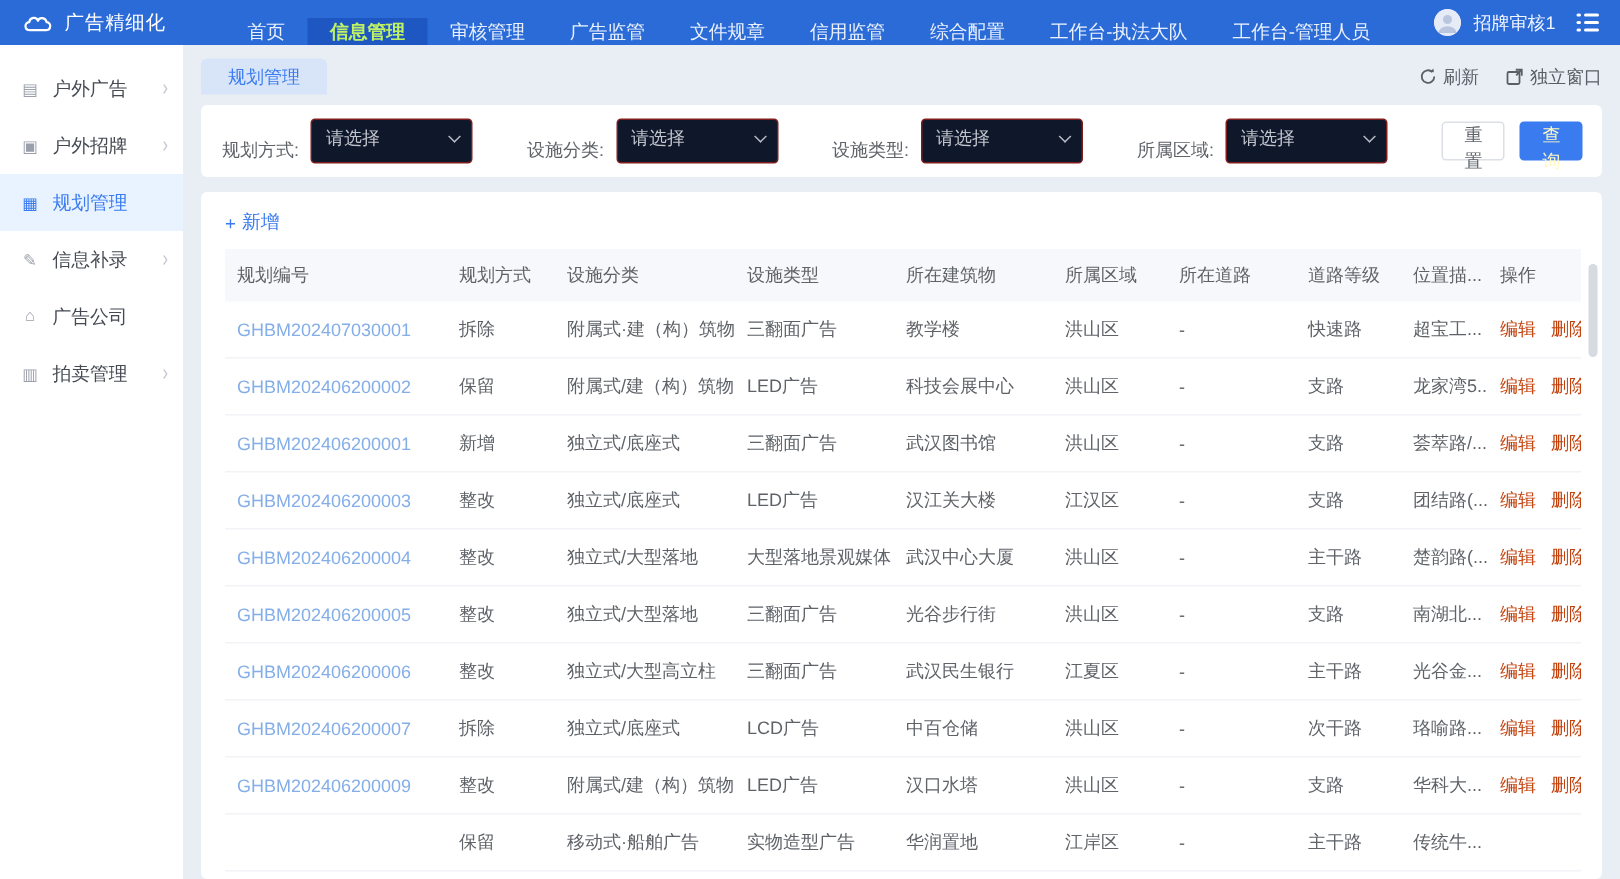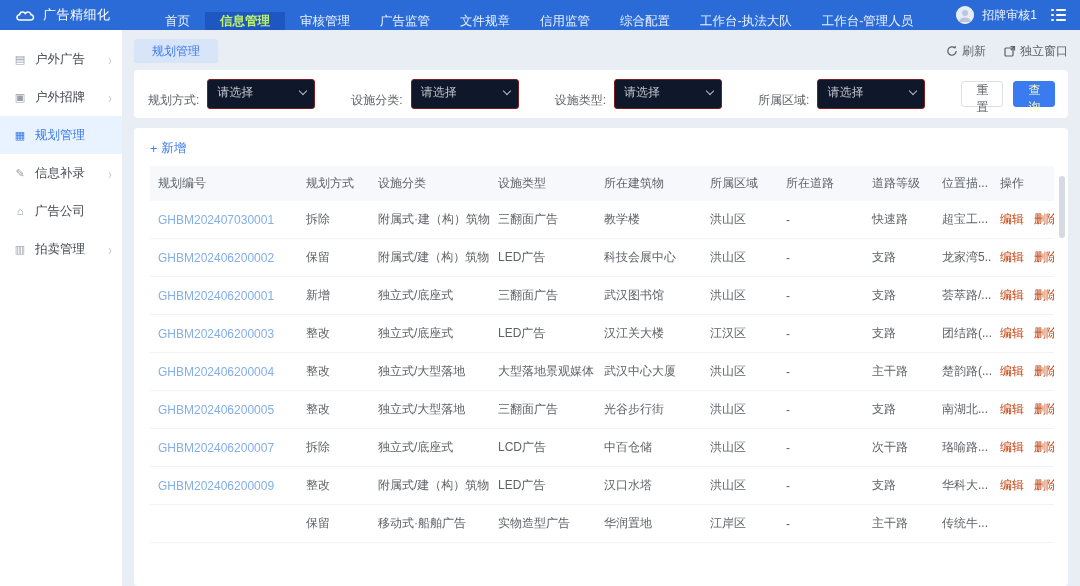--- a/index.html
+++ b/index.html
@@ -331,20 +331,34 @@
     <td>光谷步行街</td>
     <td>洪山区</td>
     <td>-</td>
     <td>支路</td>
     <td>南湖北...</td>
     <td>
       <a class="act">编辑</a><a class="act" style="margin-right:0">删除</a>
     </td>
   </tr>
             <tr>
+    <td><a class="id-link">GHBM202406200006</a></td>
+    <td>整改</td>
+    <td>独立式/大型高立柱</td>
+    <td>三翻面广告</td>
+    <td>武汉民生银行</td>
+    <td>江夏区</td>
+    <td>-</td>
+    <td>主干路</td>
+    <td>光谷金...</td>
+    <td>
+      <a class="act">编辑</a><a class="act" style="margin-right:0">删除</a>
+    </td>
+  </tr>
+            <tr>
     <td><a class="id-link">GHBM202406200007</a></td>
     <td>拆除</td>
     <td>独立式/底座式</td>
     <td>LCD广告</td>
     <td>中百仓储</td>
     <td>洪山区</td>
     <td>-</td>
     <td>次干路</td>
     <td>珞喻路...</td>
     <td>

